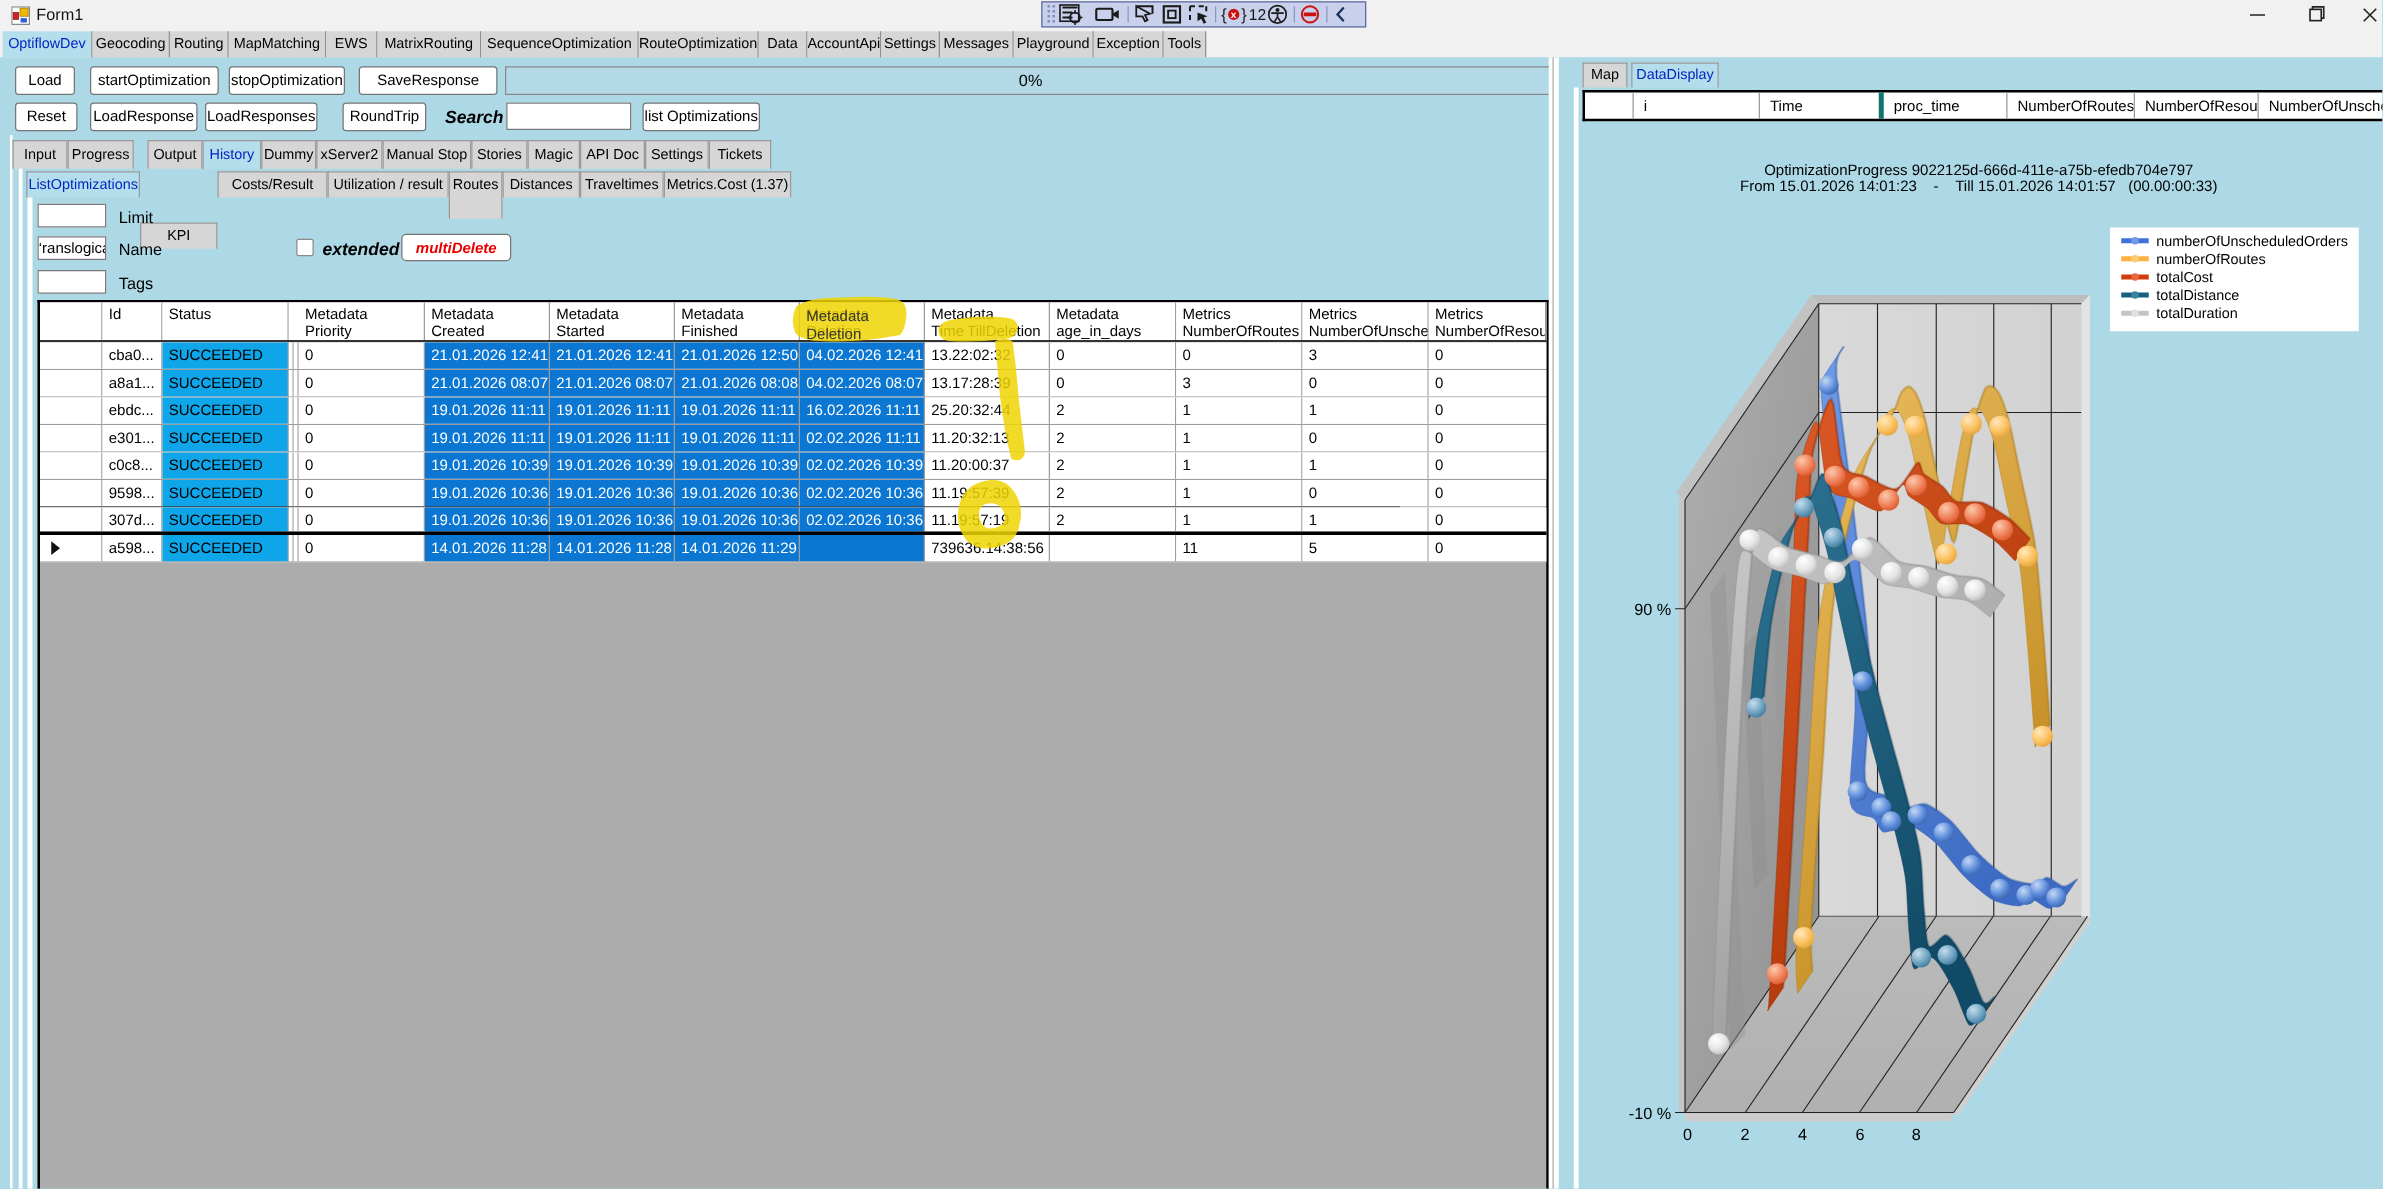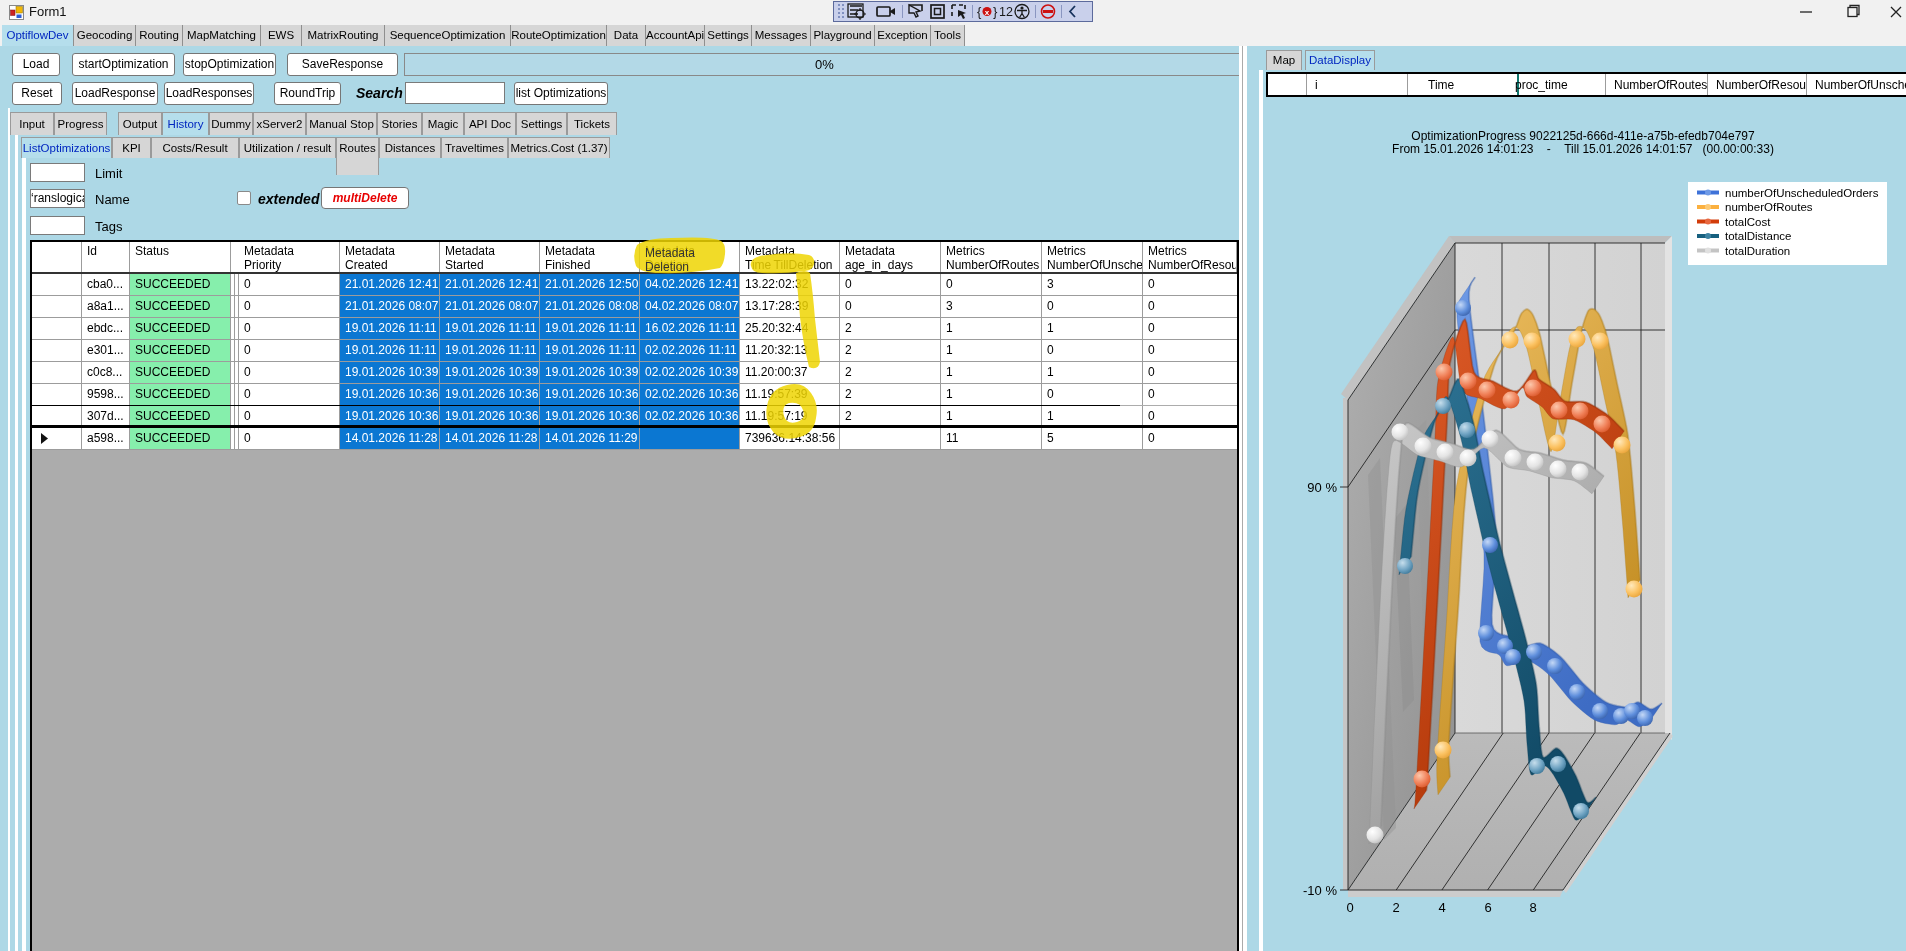--- a/index.html
+++ b/index.html
@@ -3,21 +3,21 @@
 *{margin:0;padding:0;box-sizing:border-box;}
 html,body{width:1906px;height:951px;overflow:hidden;}
 body{font-family:"Liberation Sans",sans-serif;background:#ADD8E6;position:relative;font-size:12px;}
 .abs{position:absolute;}
 .btn{position:absolute;background:#fff;border:1px solid #767676;border-radius:3px;text-align:center;color:#000;font-size:12px;line-height:21px;white-space:nowrap;overflow:hidden;}
 .tab{display:inline-block;font-size:11.5px;color:#000;background:#D6D6D6;border-right:1px solid #8f8f8f;text-align:center;vertical-align:top;white-space:nowrap;overflow:hidden;}
 .tabsel{background:#B5DEEC;color:#0026C0;}
 .hdrcell{position:absolute;top:0;height:100%;border-right:1px solid #9c9c9c;font-size:12px;color:#000;padding:2px 0 0 5px;line-height:14px;background:#fff;overflow:hidden;white-space:nowrap;}
 .cell{position:absolute;top:0;height:100%;border-right:1px solid #9c9c9c;font-size:12px;padding:3px 0 0 5px;white-space:nowrap;overflow:hidden;background:#fff;color:#000;}
 .cblue{background:#0B77D2;color:#fff;}
-.cgreen{background:#86efac;color:#000;}
+.cgreen{background:#0ea5e9;color:#000;}
 </style></head><body>
 
 <div class="abs" style="left:0;top:0;width:1906px;height:24px;background:#F1F1F1;"></div>
 <svg class="abs" style="left:9px;top:5px" width="15" height="15" viewBox="0 0 15 15">
 <rect x="0.5" y="0.5" width="14" height="14" fill="#fff" stroke="#888"></rect>
 <rect x="7" y="1.5" width="6.5" height="6.5" fill="#F2B705" stroke="#8a6d00" stroke-width="0.5"></rect>
 <rect x="1.5" y="5" width="4.5" height="5.5" fill="#CC2222" stroke="#7a0f0f" stroke-width="0.5"></rect>
 <rect x="7.5" y="9.5" width="5" height="3.5" fill="#2B5DD7"></rect>
 </svg>
 <div class="abs" style="left:29px;top:4px;font-size:13px;color:#111;">Form1</div>
@@ -111,21 +111,21 @@
 <div class="tab" style="height:23px;width:53px;line-height:22px;border:1px solid #9a9a9a;border-bottom:none;margin-right:0px;">xServer2</div>
 <div class="tab" style="height:23px;width:71px;line-height:22px;border:1px solid #9a9a9a;border-bottom:none;margin-right:0px;">Manual Stop</div>
 <div class="tab" style="height:23px;width:45px;line-height:22px;border:1px solid #9a9a9a;border-bottom:none;margin-right:0px;">Stories</div>
 <div class="tab" style="height:23px;width:42px;line-height:22px;border:1px solid #9a9a9a;border-bottom:none;margin-right:0px;">Magic</div>
 <div class="tab" style="height:23px;width:52px;line-height:22px;border:1px solid #9a9a9a;border-bottom:none;margin-right:0px;">API Doc</div>
 <div class="tab" style="height:23px;width:51px;line-height:22px;border:1px solid #9a9a9a;border-bottom:none;margin-right:0px;">Settings</div>
 <div class="tab" style="height:23px;width:50px;line-height:22px;border:1px solid #9a9a9a;border-bottom:none;margin-right:0px;">Tickets</div>
 </div>
 <div class="abs" style="left:21px;top:137px;white-space:nowrap;font-size:0;">
 <div class="tab tabsel" style="height:21px;width:91px;line-height:20px;border:1px solid #9a9a9a;border-bottom:none;">ListOptimizations</div>
-<div class="tab" style="height:21px;width:39px;line-height:20px;border:1px solid #9a9a9a;border-bottom:none;">KPI</div>
+<div class="tab" style="height:21px;width:62px;line-height:20px;border:1px solid #9a9a9a;border-bottom:none;margin-top:41px;">KPI</div>
 <div class="tab" style="height:21px;width:88px;line-height:20px;border:1px solid #9a9a9a;border-bottom:none;text-align:center;">Costs/Result</div>
 <div class="tab" style="height:21px;width:97px;line-height:20px;border:1px solid #9a9a9a;border-bottom:none;">Utilization / result</div>
 <div class="tab" style="height:38px;width:43px;line-height:20px;border:1px solid #9a9a9a;border-bottom:none;">Routes</div>
 <div class="tab" style="height:21px;width:62px;line-height:20px;border:1px solid #9a9a9a;border-bottom:none;">Distances</div>
 <div class="tab" style="height:21px;width:67px;line-height:20px;border:1px solid #9a9a9a;border-bottom:none;">Traveltimes</div>
 <div class="tab" style="height:21px;width:102px;line-height:20px;border:1px solid #9a9a9a;border-bottom:none;">Metrics.Cost (1.37)</div>
 </div>
 <div class="abs" style="left:30px;top:163px;width:55px;height:19px;background:#fff;border:1px solid #7a7a7a;"></div>
 <div class="abs" style="left:95px;top:166px;font-size:13px;">Limit</div>
 <div class="abs" style="left:30px;top:189px;width:55px;height:19px;background:#fff;border:1px solid #7a7a7a;font-size:12px;line-height:17px;overflow:hidden;">‘ranslogica</div>
@@ -306,21 +306,21 @@
 <div class="abs" style="left:1242px;top:46px;width:1px;height:905px;background:#aaa;"></div>
 <div class="abs" style="left:1259px;top:70px;width:4px;height:881px;background:#fff;"></div>
 <div class="abs" style="left:1263px;top:46px;width:643px;height:905px;background:#ADD8E6;"></div>
 <div class="abs" style="left:1266px;top:50px;white-space:nowrap;font-size:0;">
 <div class="tab" style="height:20px;width:36px;line-height:19px;border:1px solid #9a9a9a;border-bottom:none;margin-right:3px;">Map</div>
 <div class="tab tabsel" style="height:20px;width:70px;line-height:19px;border:1px solid #9a9a9a;border-bottom:none;">DataDisplay</div>
 </div>
 <div class="abs" style="left:1266px;top:72px;width:640px;height:25px;background:#fff;border:2px solid #000;border-right:none;">
 <div style="position:absolute;left:0px;top:0;width:39px;height:100%;border-right:1px solid #9c9c9c;font-size:12px;padding:4px 0 0 8px;overflow:hidden;white-space:nowrap;"></div>
 <div style="position:absolute;left:39px;top:0;width:101px;height:100%;border-right:1px solid #9c9c9c;font-size:12px;padding:4px 0 0 8px;overflow:hidden;white-space:nowrap;">i</div>
-<div style="position:absolute;left:152px;top:0;width:99px;height:100%;border-right:2px solid #0f766e;font-size:12px;padding:4px 0 0 8px;overflow:hidden;white-space:nowrap;">Time</div>
+<div style="position:absolute;left:140px;top:0;width:99px;height:100%;border-right:4px solid #0f766e;font-size:12px;padding:4px 0 0 8px;overflow:hidden;white-space:nowrap;">Time</div>
 <div style="position:absolute;left:239px;top:0;width:99px;height:100%;border-right:1px solid #9c9c9c;font-size:12px;padding:4px 0 0 8px;overflow:hidden;white-space:nowrap;">proc_time</div>
 <div style="position:absolute;left:338px;top:0;width:102px;height:100%;border-right:1px solid #9c9c9c;font-size:12px;padding:4px 0 0 8px;overflow:hidden;white-space:nowrap;">NumberOfRoutes</div>
 <div style="position:absolute;left:440px;top:0;width:99px;height:100%;border-right:1px solid #9c9c9c;font-size:12px;padding:4px 0 0 8px;overflow:hidden;white-space:nowrap;">NumberOfResource</div>
 <div style="position:absolute;left:539px;top:0;width:101px;height:100%;border-right:1px solid #9c9c9c;font-size:12px;padding:4px 0 0 8px;overflow:hidden;white-space:nowrap;">NumberOfUnsched</div>
 </div>
 <div class="abs" style="left:1283px;top:129px;width:600px;text-align:center;font-size:12px;color:#000;">OptimizationProgress 9022125d-666d-411e-a75b-efedb704e797</div>
 <div class="abs" style="left:1283px;top:142px;width:600px;text-align:center;font-size:12px;color:#000;">From 15.01.2026 14:01:23&nbsp;&nbsp;&nbsp;&nbsp;-&nbsp;&nbsp;&nbsp;&nbsp;Till 15.01.2026 14:01:57&nbsp;&nbsp;&nbsp;(00.00:00:33)</div>
 <div class="abs" style="left:1688px;top:182px;width:199px;height:83px;background:#fff;"></div>
 <svg class="abs" style="left:1688px;top:182px" width="199" height="83" viewBox="0 0 199 83">
 <line x1="9" y1="10.5" x2="31" y2="10.5" stroke="#3E72D8" stroke-width="4"></line>

